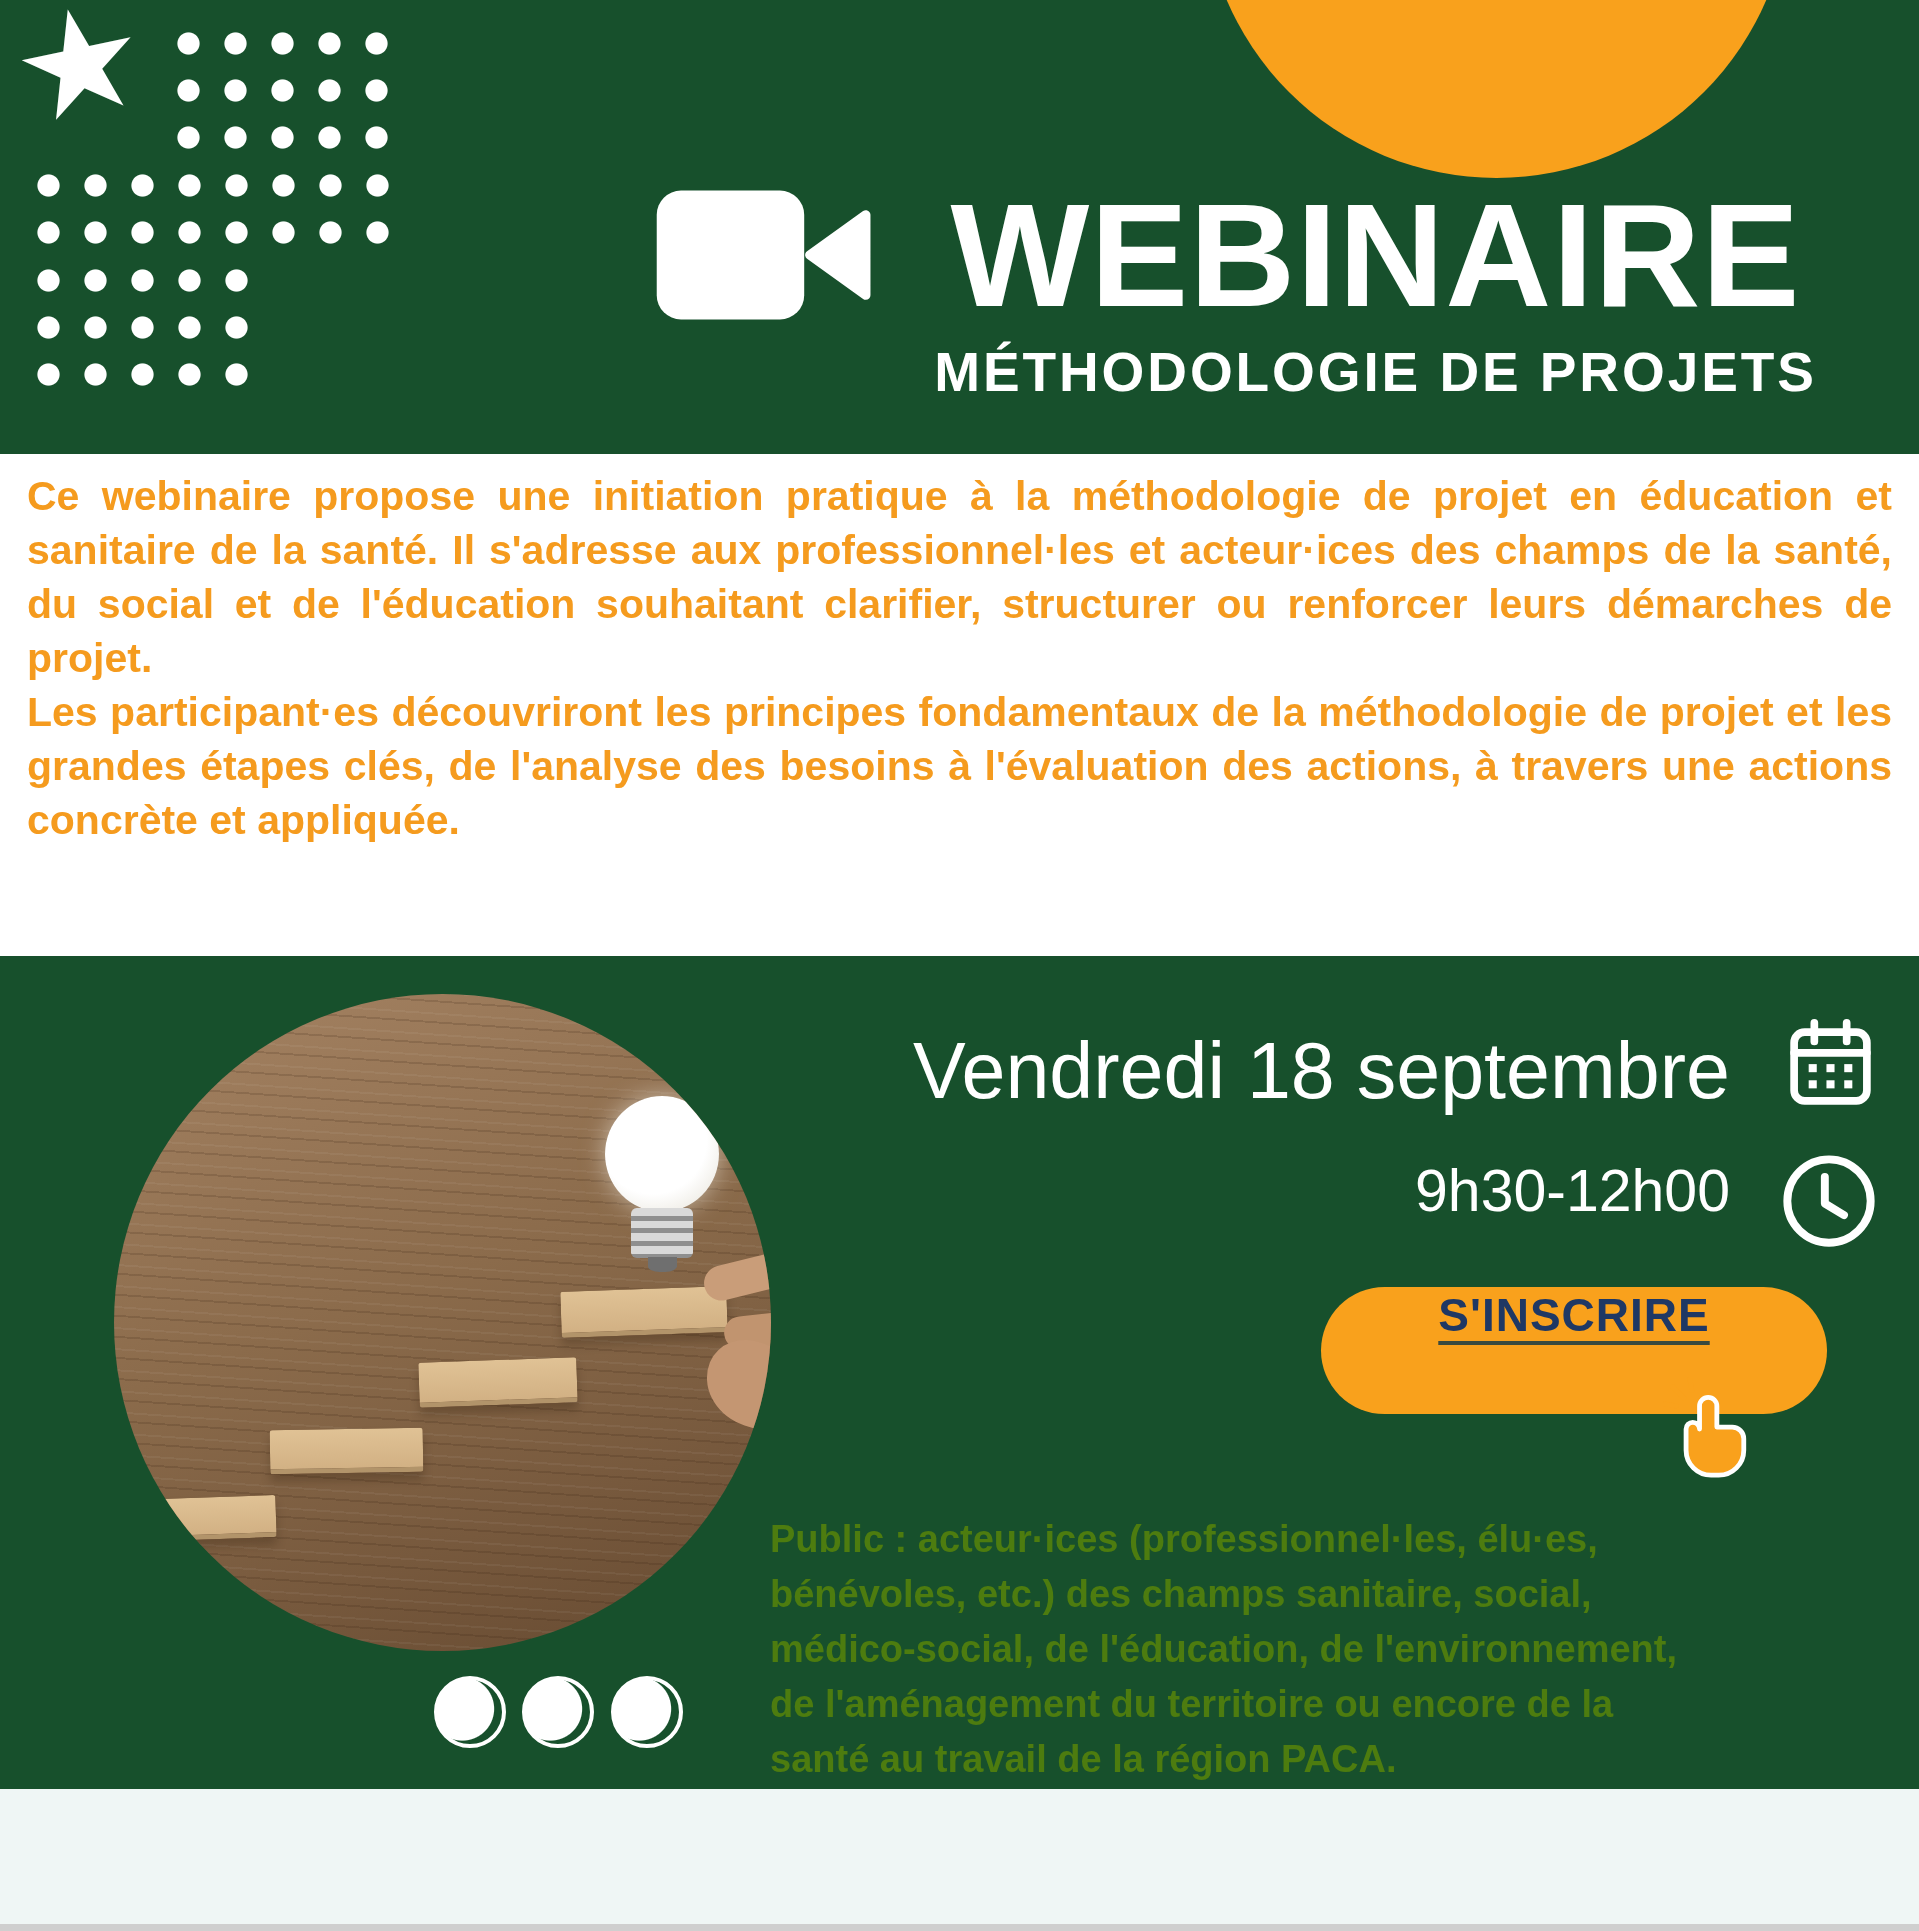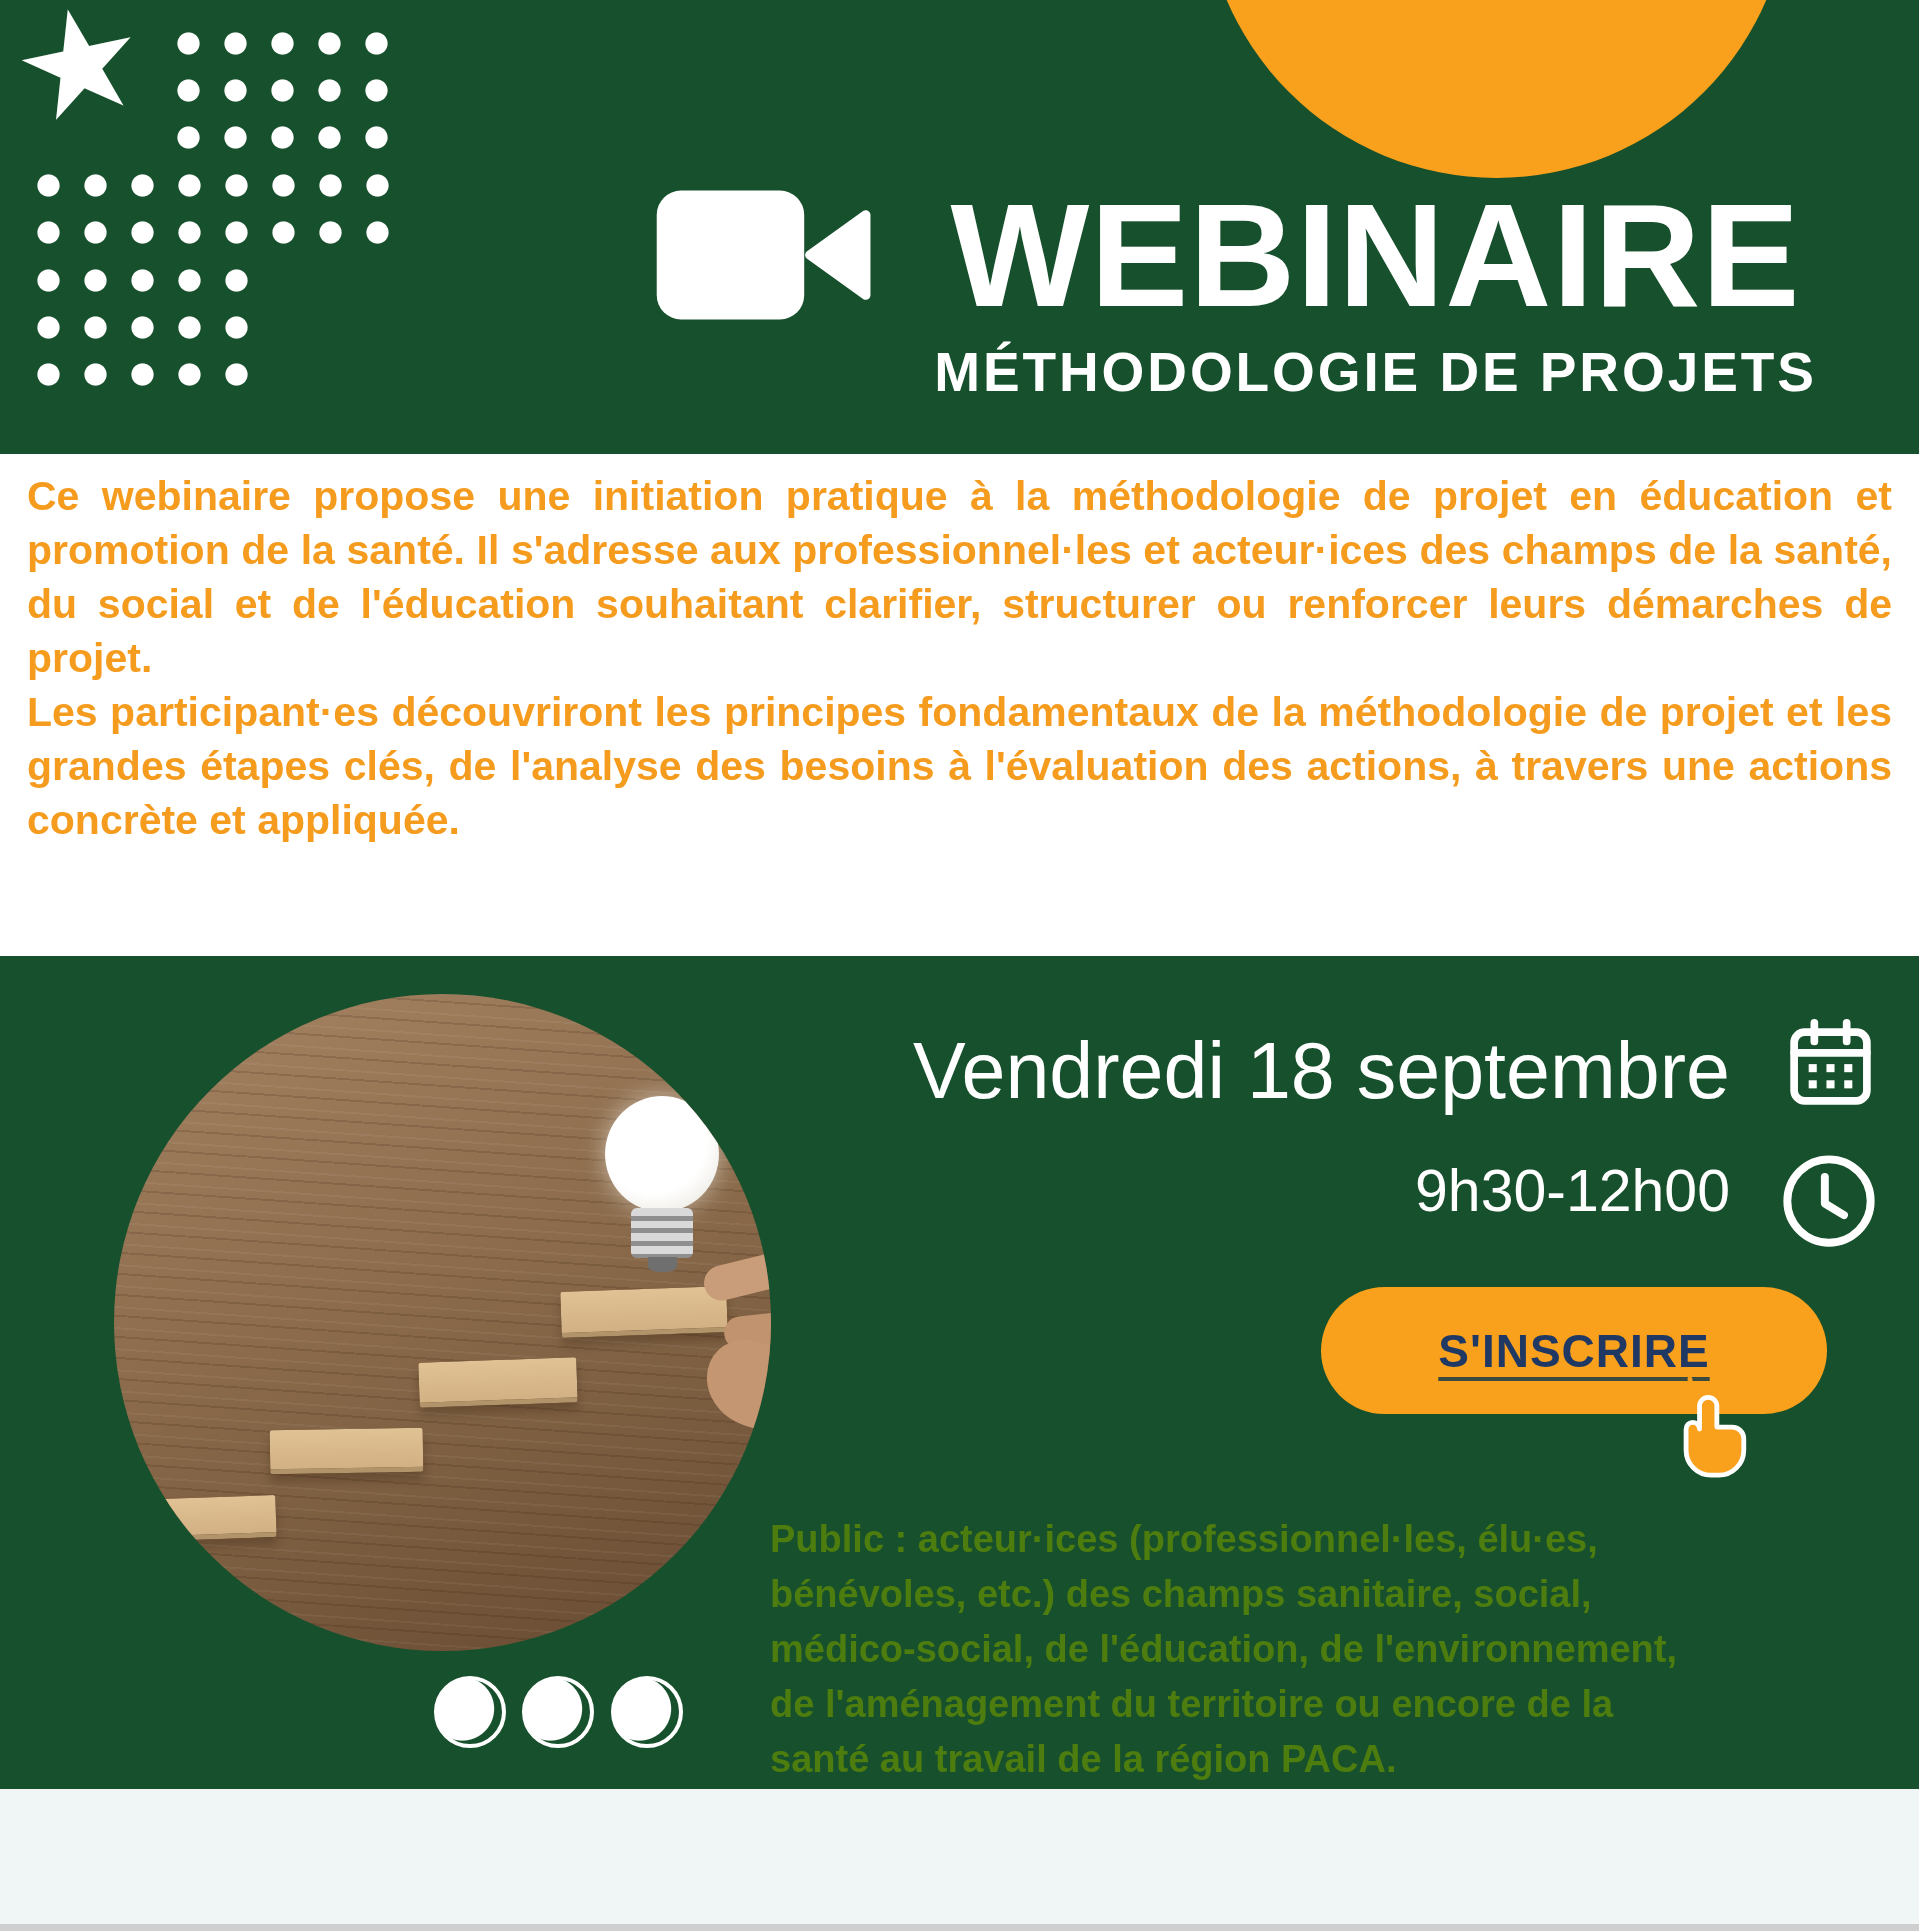--- a/index.html
+++ b/index.html
@@ -50,21 +50,21 @@
   .finger-mid{position:absolute;left:610px;top:319px;width:97px;height:33px;border-radius:17.4px;background:#c1946f;transform:rotate(-6deg);}
   .thumb{position:absolute;left:591px;top:348px;width:93px;height:83px;border-radius:45% 30% 40% 55%;background:#c49672;transform:rotate(22deg);}
 
   
   .event-date{position:absolute;right:189px;top:1025px;color:#fff;font-size:79px;white-space:nowrap;}
   .event-time{position:absolute;right:189px;top:1157px;color:#fff;font-size:59px;white-space:nowrap;}
   .cal-icon{position:absolute;left:1782px;top:1014px;width:97px;height:97px;}
   .clock-icon{position:absolute;left:1779px;top:1151px;width:100px;height:100px;}
   .register-button{
     position:absolute;left:1321px;top:1287px;width:506px;height:127px;border-radius:64px;background:#F9A11C;border:none;
-    display:flex;align-items:center;justify-content:center;cursor:pointer;z-index:3;
+    display:flex;align-items:flex-start;justify-content:center;cursor:pointer;z-index:3;
   }
   .register-button span{
     color:#1F3864;font-size:46px;font-weight:bold;letter-spacing:1px;
     text-decoration:underline;text-decoration-thickness:3.9px;text-underline-offset:9.7px;text-decoration-color:#3a4a3f;
   }
   .click-icon{position:absolute;left:1663px;top:1377px;width:100px;height:106px;z-index:4;}
   .audience{position:absolute;left:770px;top:1512px;width:1101px;color:#4d7c0f;font-size:38px;font-weight:bold;line-height:55px;white-space:pre-line;}
   .decor-dot{position:absolute;top:1676px;width:64px;height:64px;border-radius:50%;border:4.8px solid #fff;
     background:radial-gradient(circle at 38% 45%, #ffffff 59%, #17502C 61%);}
   .dot1{left:434px;} .dot2{left:522px;} .dot3{left:611px;}
@@ -86,21 +86,21 @@
       <path d="M 228 32 L 228 118 L 168 75 Z" fill="#ffffff" stroke="#ffffff" stroke-width="10" stroke-linejoin="round"></path>
     </svg>
 
     <div class="title-block">
       <div class="page-title">WEBINAIRE</div>
       <div class="page-subtitle">MÉTHODOLOGIE DE PROJETS</div>
     </div>
   </div>
 
   <div class="intro-band">
-    <p>Ce webinaire propose une initiation pratique à la méthodologie de projet en éducation et promotion de la santé. Il s'adresse aux professionnel·les et acteur·ices des champs de la santé, du social et de l'éducation souhaitant clarifier, structurer ou renforcer leurs démarches de projet.</p>
+    <p>Ce webinaire propose une initiation pratique à la méthodologie de projet en éducation et sanitaire de la santé. Il s'adresse aux professionnel·les et acteur·ices des champs de la santé, du social et de l'éducation souhaitant clarifier, structurer ou renforcer leurs démarches de projet.</p>
     <p>Les participant·es découvriront les principes fondamentaux de la méthodologie de projet et les grandes étapes clés, de l'analyse des besoins à l'évaluation des actions, à travers une actions concrète et appliquée.</p>
   </div>
 
   <div class="main-section">
     
   </div>
 
   <div class="photo">
     <div class="step step1"></div>
     <div class="step step2"></div>

